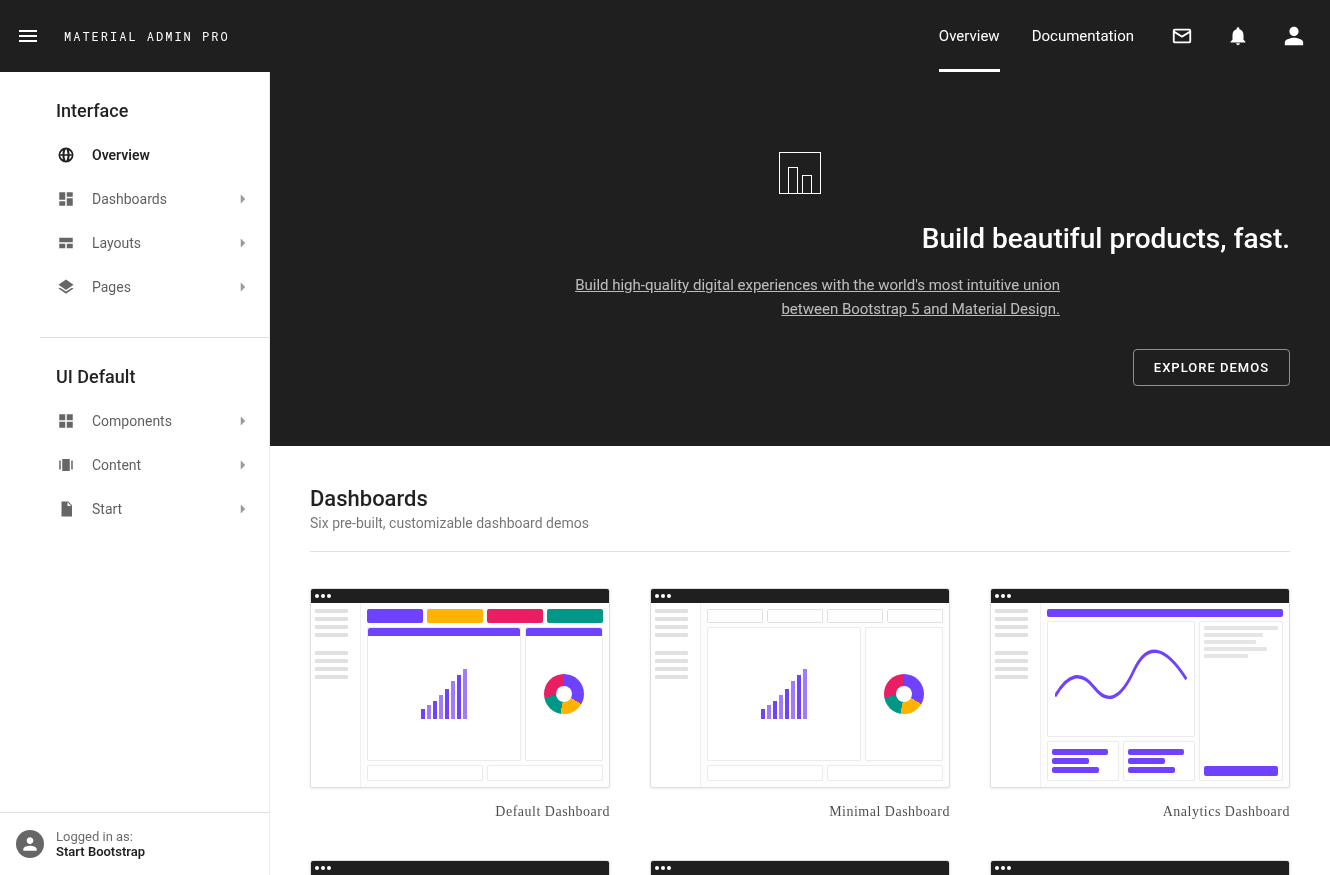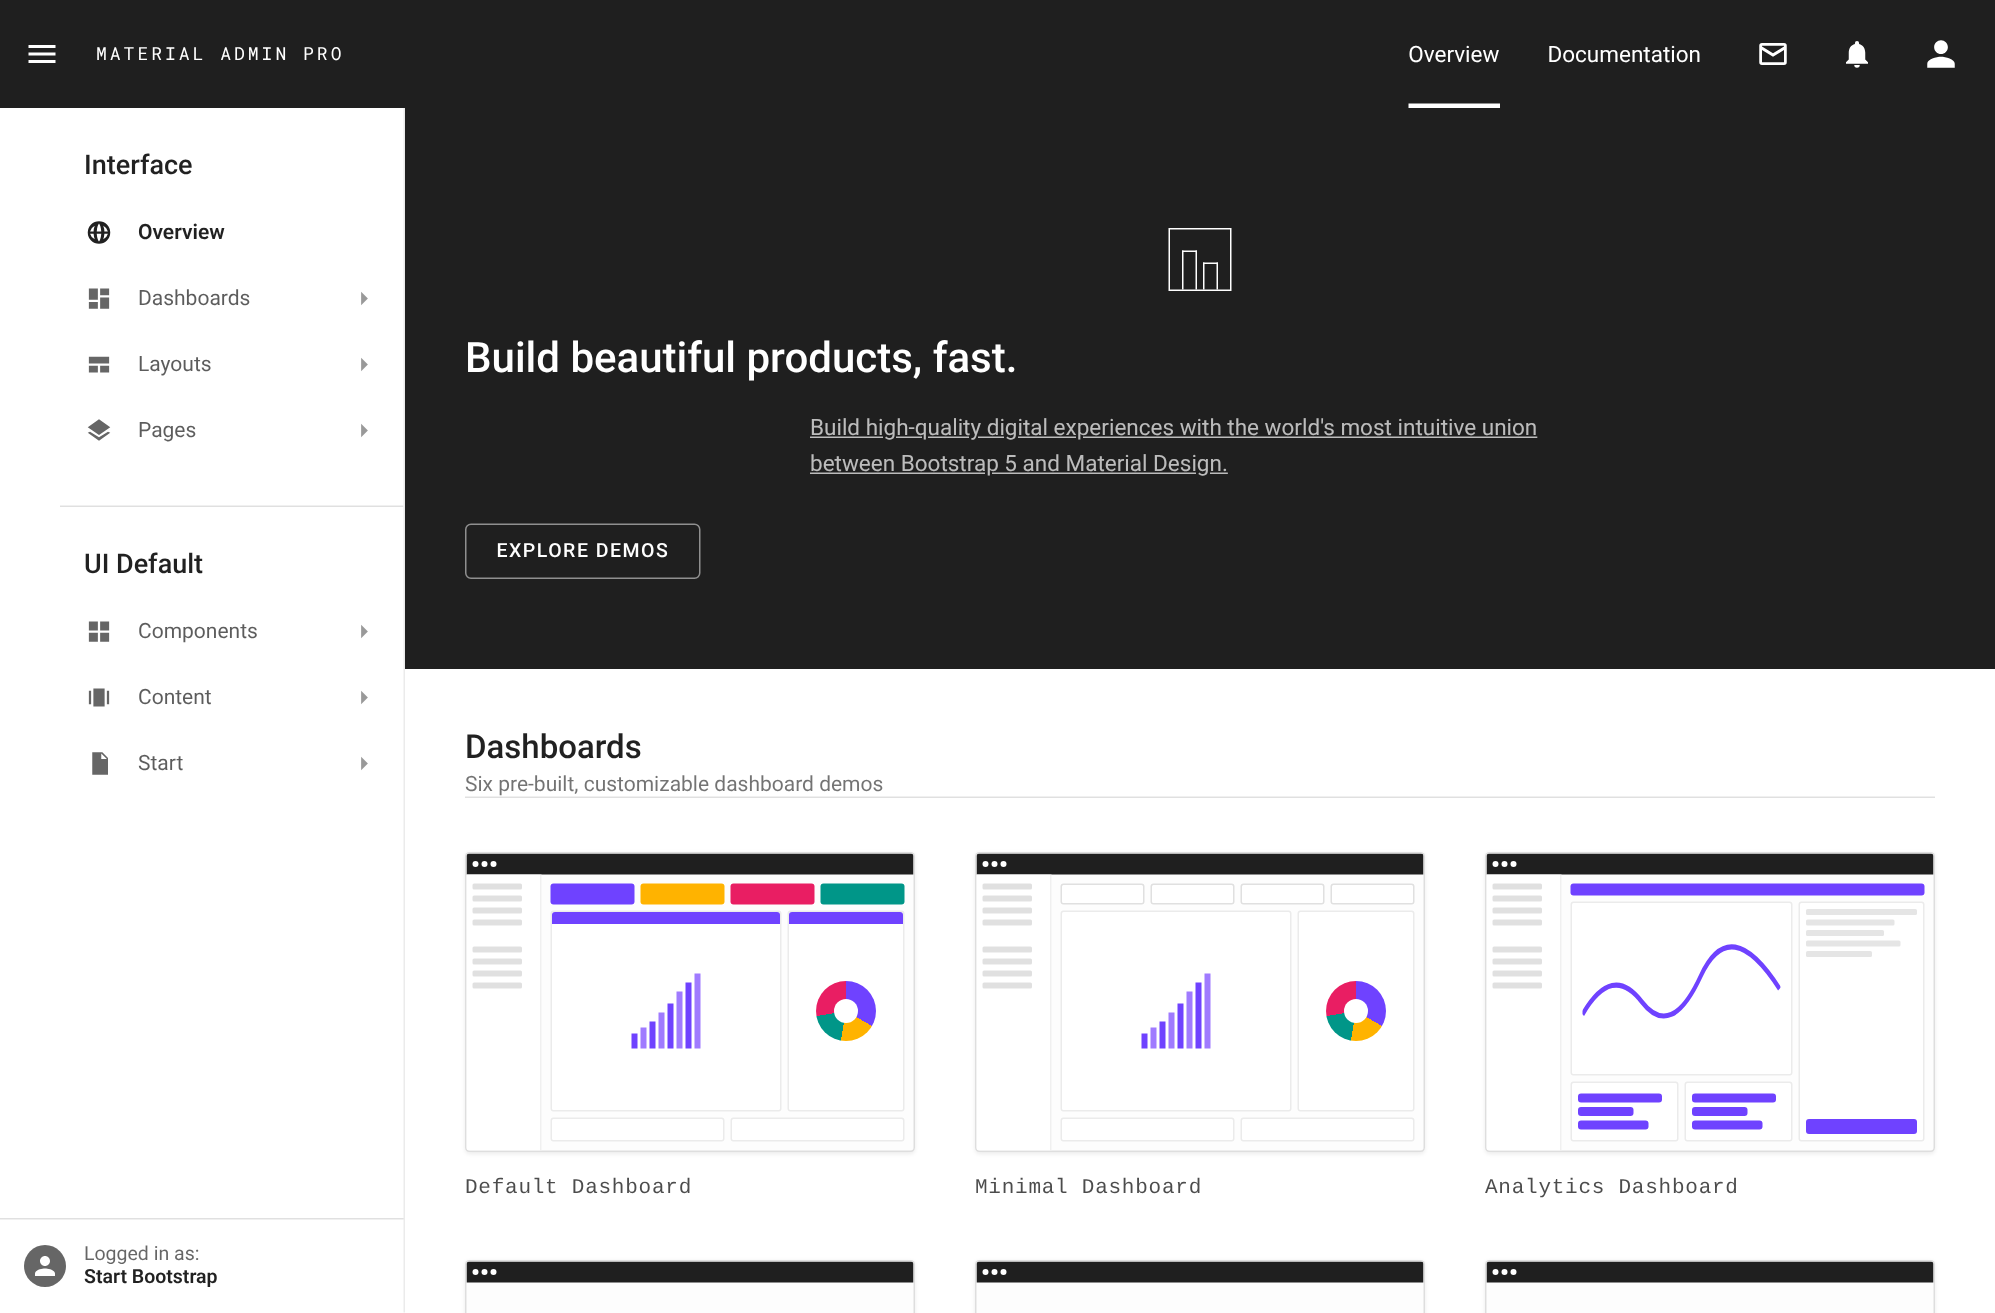--- a/index.html
+++ b/index.html
@@ -139,21 +139,21 @@
   .sidebar-footer .footer-user { font-weight: 600; color: rgba(0,0,0,0.87); }
 
   
   .main {
     flex: 1;
     overflow-y: auto;
   }
   .hero {
     background: #1f1f1f;
     color: #fff;
-    text-align: left;
+    text-align: right;
     padding: 80px 40px 60px 40px;
   }
   .hero-logo {
     width: 42px; height: 42px;
     margin: 0 auto 28px auto;
     border: 1px solid #fff;
     display: flex; align-items: flex-end; justify-content: center;
     gap: 4px;
     padding: 6px 5px 0 5px;
   }
@@ -194,20 +194,21 @@
     padding: 40px;
   }
   .section-title {
     font-size: 22px;
     font-weight: 500;
     margin-bottom: 4px;
   }
   .section-subtitle {
     font-size: 14px;
     color: rgba(0,0,0,0.55);
+    margin-bottom: 20px;
   }
   .section-hr {
     border: none;
     border-top: 1px solid rgba(0,0,0,0.12);
     margin-bottom: 36px;
   }
   .card-grid {
     display: grid;
     grid-template-columns: repeat(3, 1fr);
     gap: 40px 40px;
@@ -271,22 +272,22 @@
   .demo-thumb-analytics-top{height:8px;background:#6f42ff;border-radius:2px;}
   .demo-thumb-line{flex:1;border:1px solid rgba(0,0,0,0.08);border-radius:2px;background:#fff;
     display:flex;align-items:center;justify-content:center;}
   .demo-thumb-line svg{width:90%;height:60%;}
   .demo-thumb-hprog{display:flex;flex-direction:column;gap:3px;flex:1;border:1px solid rgba(0,0,0,0.08);border-radius:2px;background:#fff;padding:4px;justify-content:center;}
   .demo-thumb-hprog span{height:6px;border-radius:2px;background:#6f42ff;}
   .demo-thumb-hprog span:nth-child(1){width:90%}.demo-thumb-hprog span:nth-child(2){width:60%}
   .demo-thumb-hprog span:nth-child(3){width:75%}.demo-thumb-hprog span:nth-child(4){width:50%}
 
   .card-label {
-    text-align: left;
-    font-family: Liberation Mono, monospace;
+    text-align: right;
+    font-family: Liberation Serif, serif;
     font-size: 14px;
     color: rgba(0,0,0,0.7);
     margin-top: 16px;
     letter-spacing: 0.5px;
   }
 
 </style>
 </head>
 <body>
 

